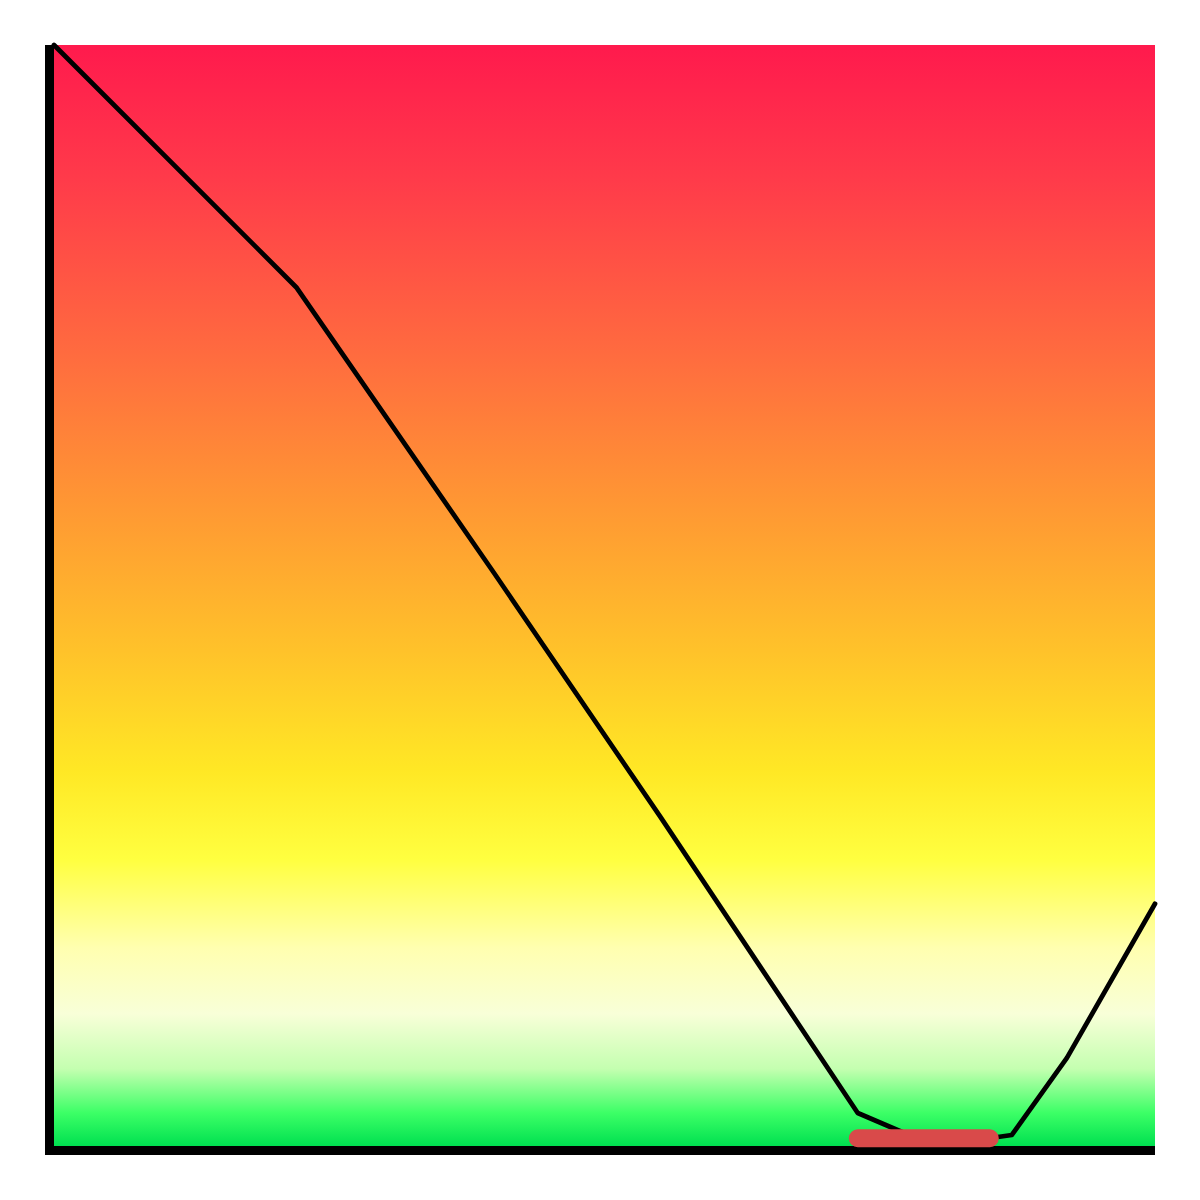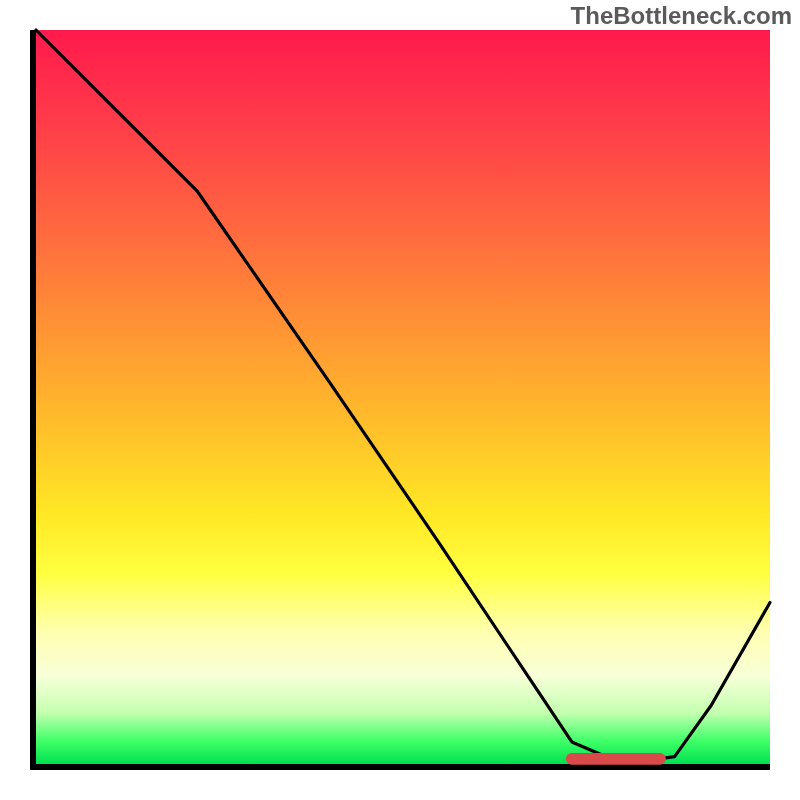--- a/index.html
+++ b/index.html
@@ -77,21 +77,20 @@
     stroke: #d94a4a;
     stroke-width: 12;
     stroke-linecap: round;
   }
 </style>
 </head>
 <body>
 
 <div class="container">
 
-  <div class="watermark">TheBottleneck.com</div>
 
   <div class="plot-frame">
     <div class="gradient-bg"></div>
 
     <svg class="overlay" viewBox="0 0 740 740" preserveAspectRatio="none">
       <path id="curve-path" class="curve" d="M0.0 0.0 L74.0 74.0 L162.8 162.8 L296.0 355.2 L407.0 518.0 L495.8 651.2 L540.2 717.8 L592.0 740.0 L643.8 732.6 L680.8 680.8 L740.0 577.2"></path>
       <line id="min-marker" class="minimum-marker" x1="540.2" y1="734.8" x2="629.0" y2="734.8"></line>
     </svg>
   </div>
 

